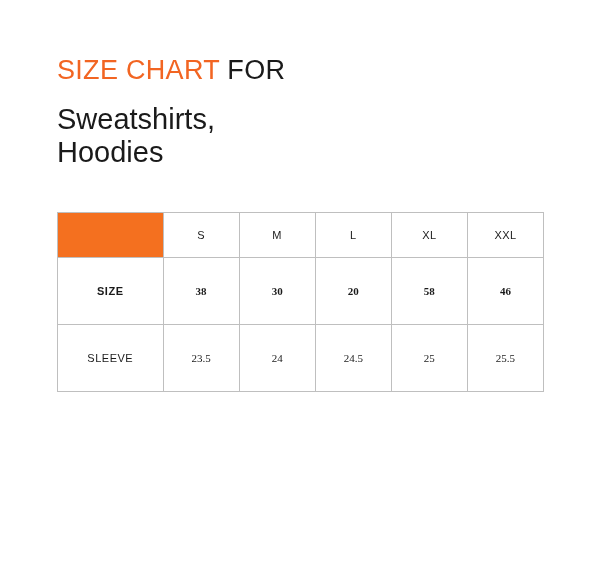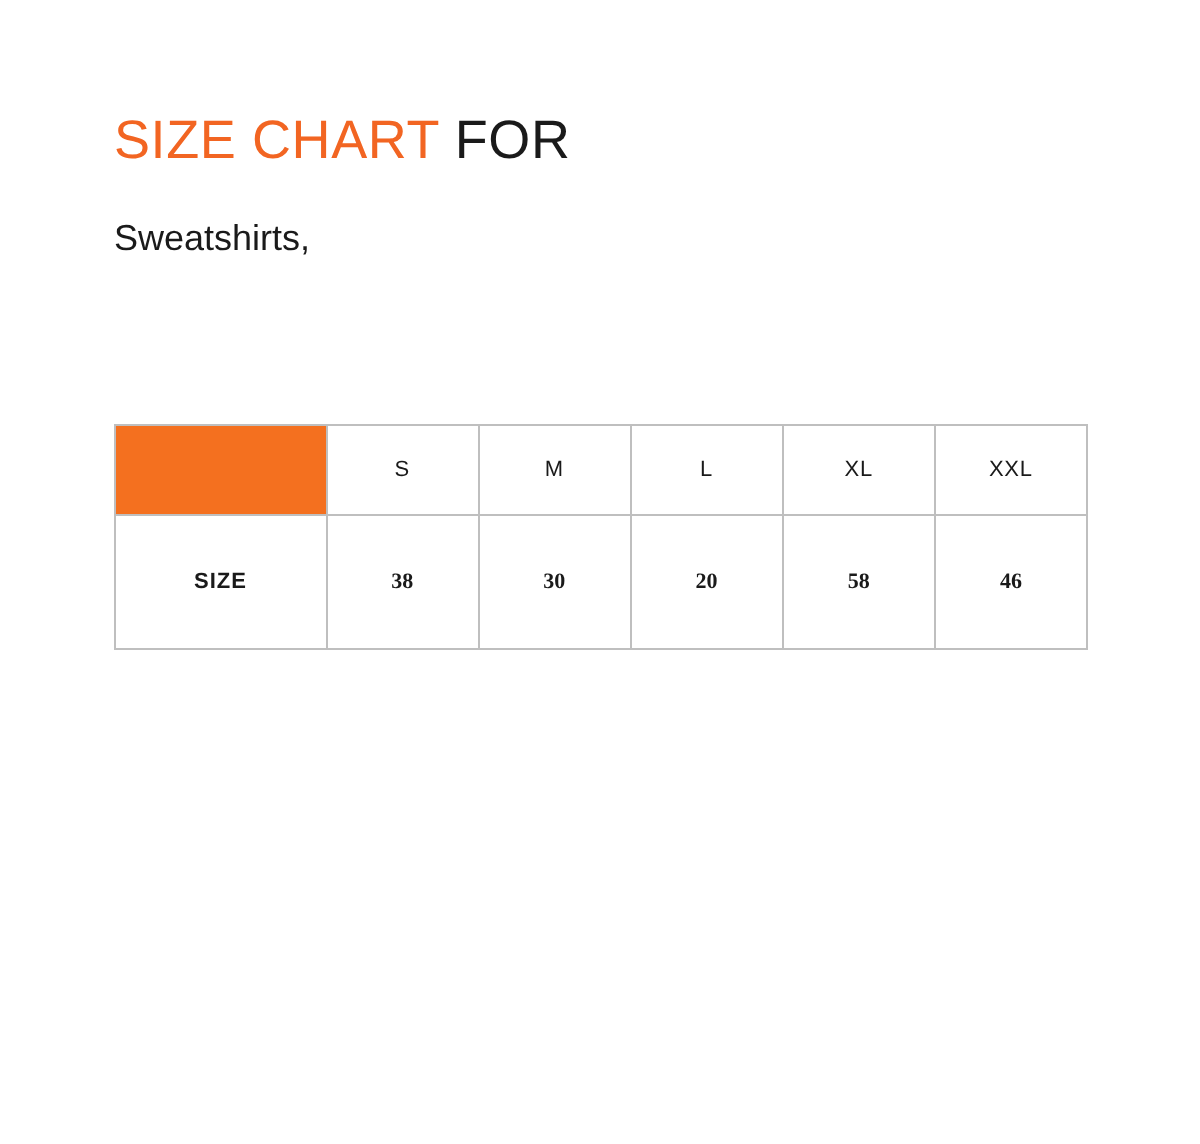--- a/index.html
+++ b/index.html
@@ -34,21 +34,21 @@
   .heading .accent {
     color: #f26522;
   }
   .heading .rest {
     color: #1a1a1a;
   }
   .subheading {
     position: absolute;
     left: 57px;
     top: 103px;
-    font-size: 18px;
+    font-size: 29px;
     font-weight: 400;
     line-height: 33px;
     color: #1a1a1a;
   }
   .subheading div {
     white-space: nowrap;
   }
   table.size-table {
     position: absolute;
     left: 57px;
@@ -98,20 +98,21 @@
 <body>
 
 <div class="page">
 
   <div class="heading">
     <span class="accent">SIZE CHART</span><span class="rest"> FOR</span>
   </div>
 
   <div class="subheading">
     <div>Sweatshirts,</div>
+    <div>Hoodies</div>
   </div>
 
   <table class="size-table">
     <colgroup>
       <col class="col-label">
       <col class="col-size">
       <col class="col-size">
       <col class="col-size">
       <col class="col-size">
       <col class="col-size">
@@ -128,16 +129,24 @@
     </thead>
     <tbody>
       <tr class="body-row emphasis">
         <td class="row-label">SIZE</td>
         <td class="value">38</td>
         <td class="value">30</td>
         <td class="value">20</td>
         <td class="value">58</td>
         <td class="value">46</td>
       </tr>
+      <tr class="body-row">
+        <td class="row-label">SLEEVE</td>
+        <td class="value">23.5</td>
+        <td class="value">24</td>
+        <td class="value">24.5</td>
+        <td class="value">25</td>
+        <td class="value">25.5</td>
+      </tr>
     </tbody>
   </table>
 
 </div>
 
 </body></html>

